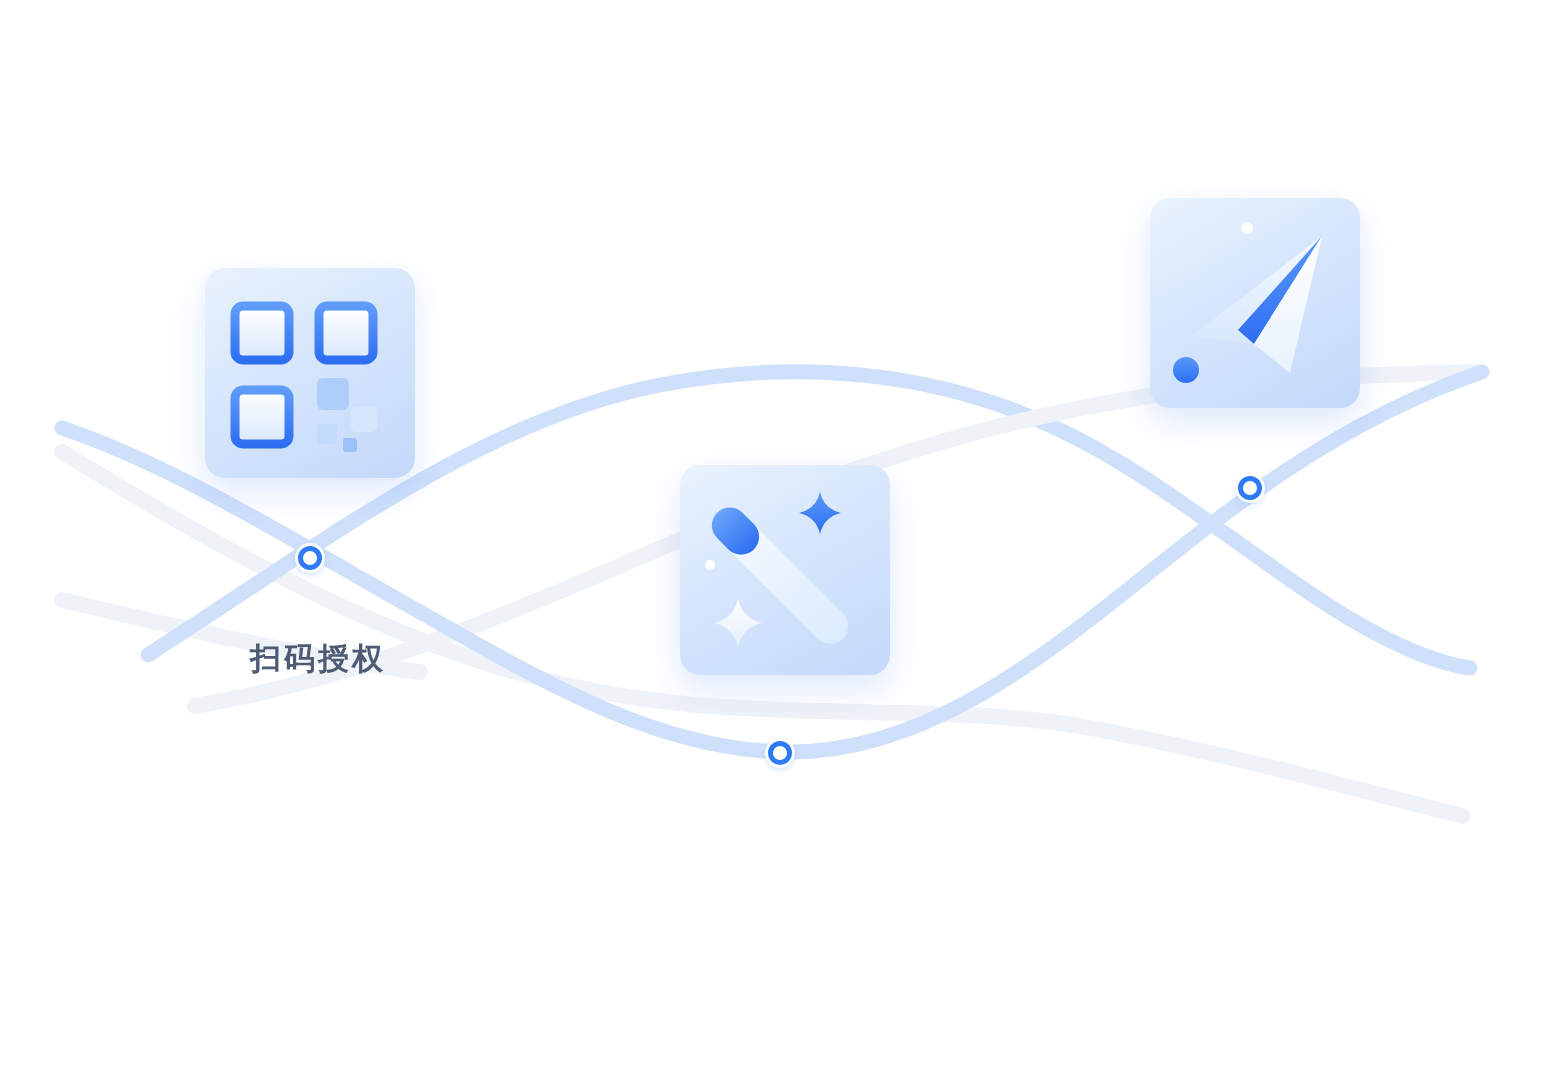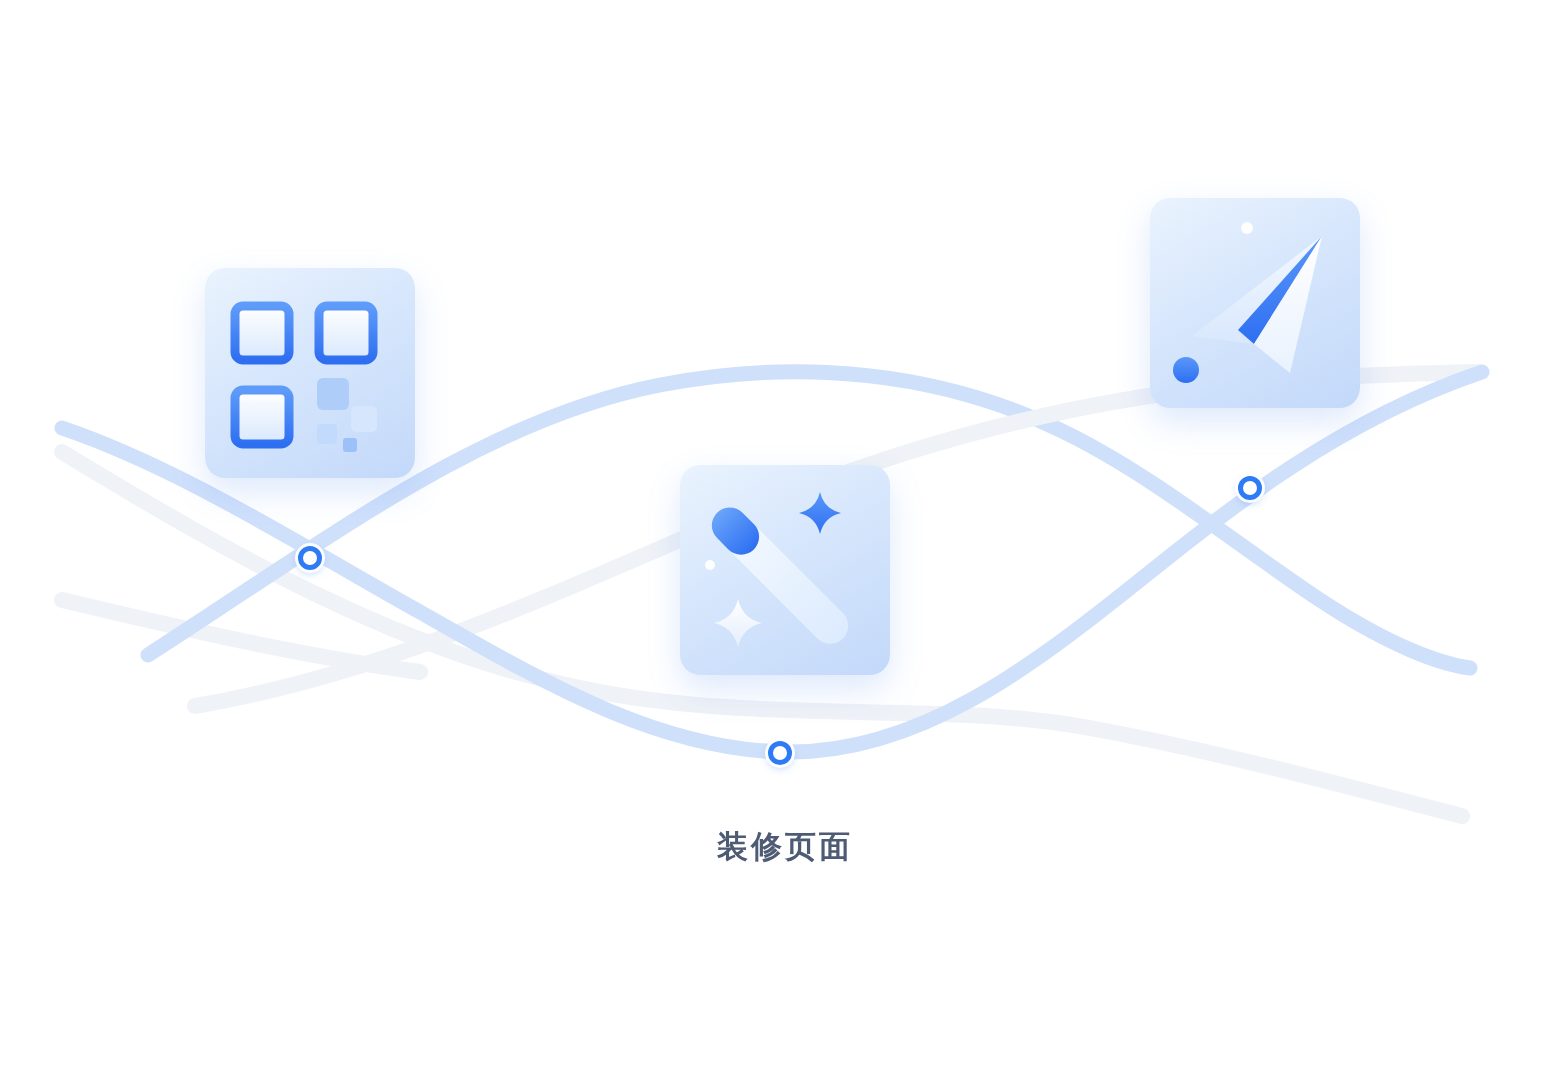--- a/index.html
+++ b/index.html
@@ -130,15 +130,15 @@
       </g>
       <circle cx="36" cy="172" r="13" fill="url(#gPlaneBlue)"></circle>
       <circle cx="97" cy="30" r="6" fill="#ffffff" opacity="0.95"></circle>
     </svg>
   </div>
 
   <div class="dot dot1"></div>
   <div class="dot dot2"></div>
   <div class="dot dot3"></div>
 
-  <div class="label label2">装修页面</div>
+  <div class="label label1">扫码授权</div>
 
 </div>
 
 </body></html>

